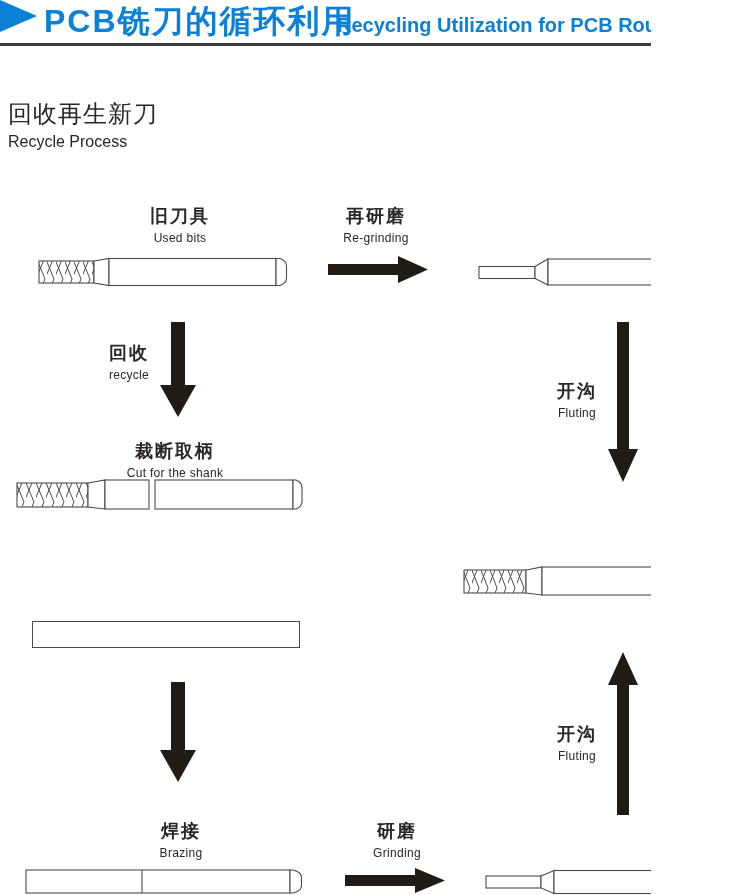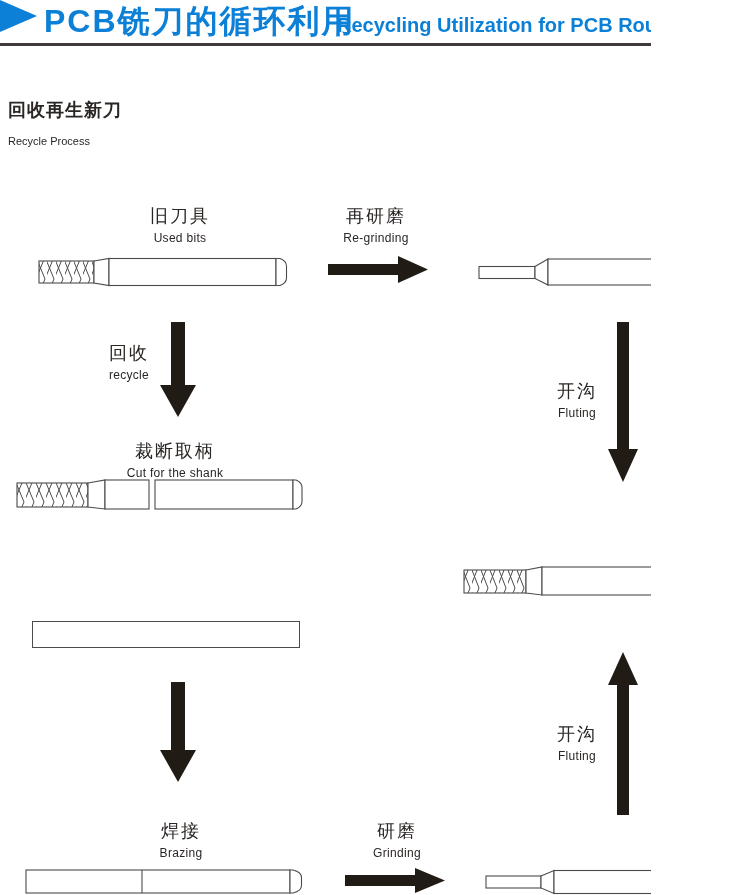--- a/index.html
+++ b/index.html
@@ -20,25 +20,25 @@
     position:absolute;left:44px;top:1px;font-size:32px;font-weight:700;
     letter-spacing:2px;color:var(--accent);white-space:nowrap;line-height:40px;
   }
   .title-en{
     position:absolute;left:337px;top:14px;font-size:20px;font-weight:700;
     color:var(--accent);white-space:nowrap;
   }
   .hdr-divider{position:absolute;left:0;top:43px;width:750px;height:2.5px;background:var(--divider);}
   
   .sec{position:absolute;left:8px;top:98px;color:var(--text);}
-  .sec .zh{font-size:18px;font-weight:700;letter-spacing:1px;}
-  .sec .en{font-size:11px;margin-top:13px;}
+  .sec .zh{font-size:24px;font-weight:400;letter-spacing:1px;}
+  .sec .en{font-size:16px;margin-top:3px;}
   
   .lbl{position:absolute;transform:translateX(-50%);text-align:center;color:var(--text);white-space:nowrap;}
-  .lbl .zh{font-size:18px;font-weight:400;letter-spacing:2px;}
+  .lbl .zh{font-size:18px;font-weight:700;letter-spacing:2px;}
   .lbl .en{font-size:12px;margin-top:3px;letter-spacing:.3px;}
   
   .fig{position:absolute;color:var(--line);}
   .rod{
     position:absolute;left:32px;top:621px;width:266px;height:25px;
     border:1.3px solid var(--line);background:#fff;
   }
   .arrow{position:absolute;color:var(--arrow);}
 </style>
 </head>

